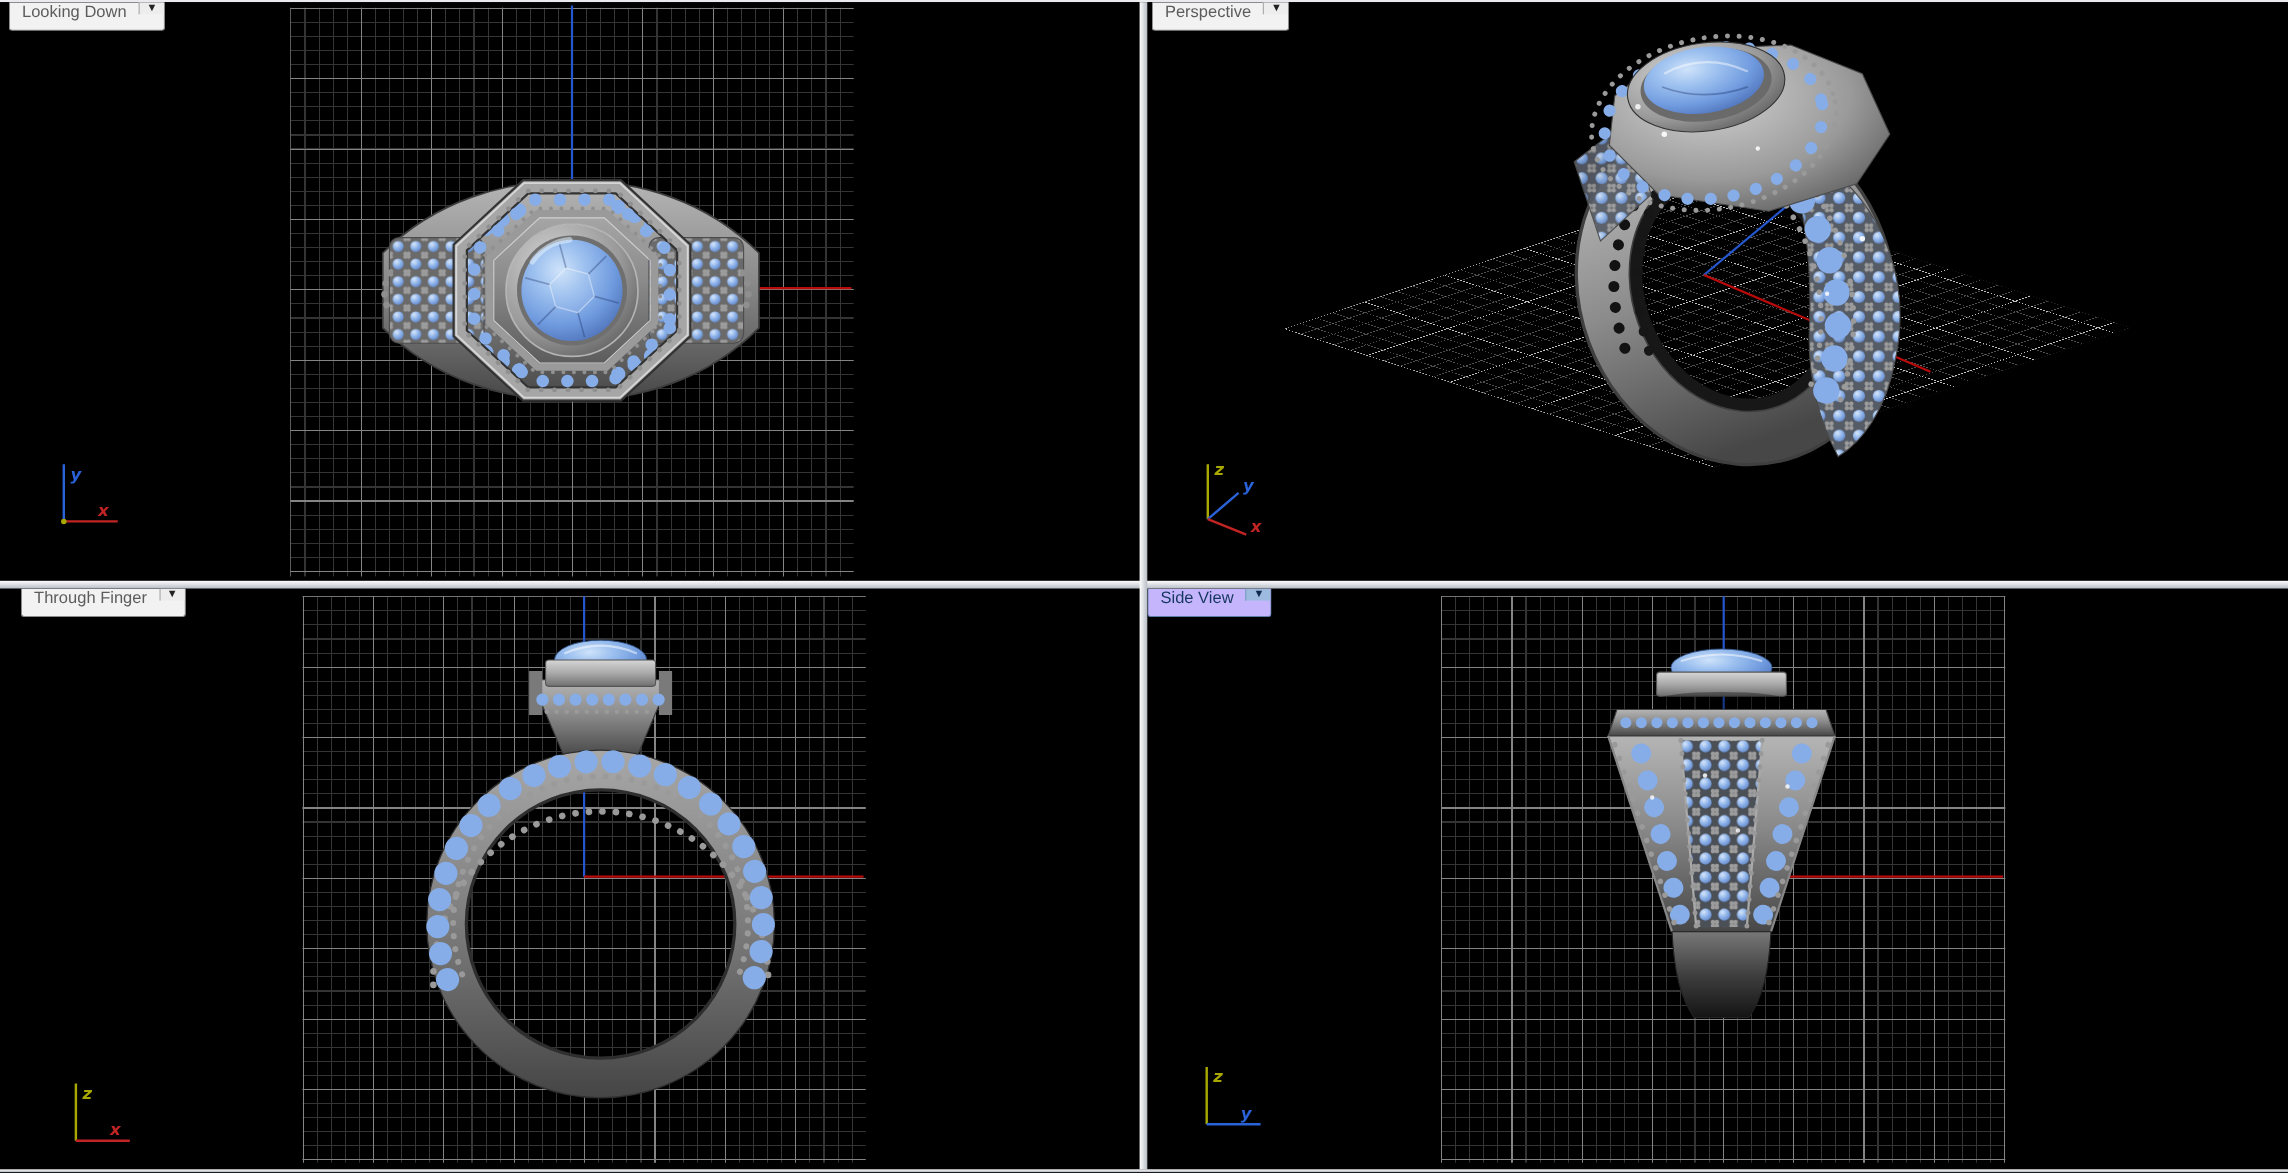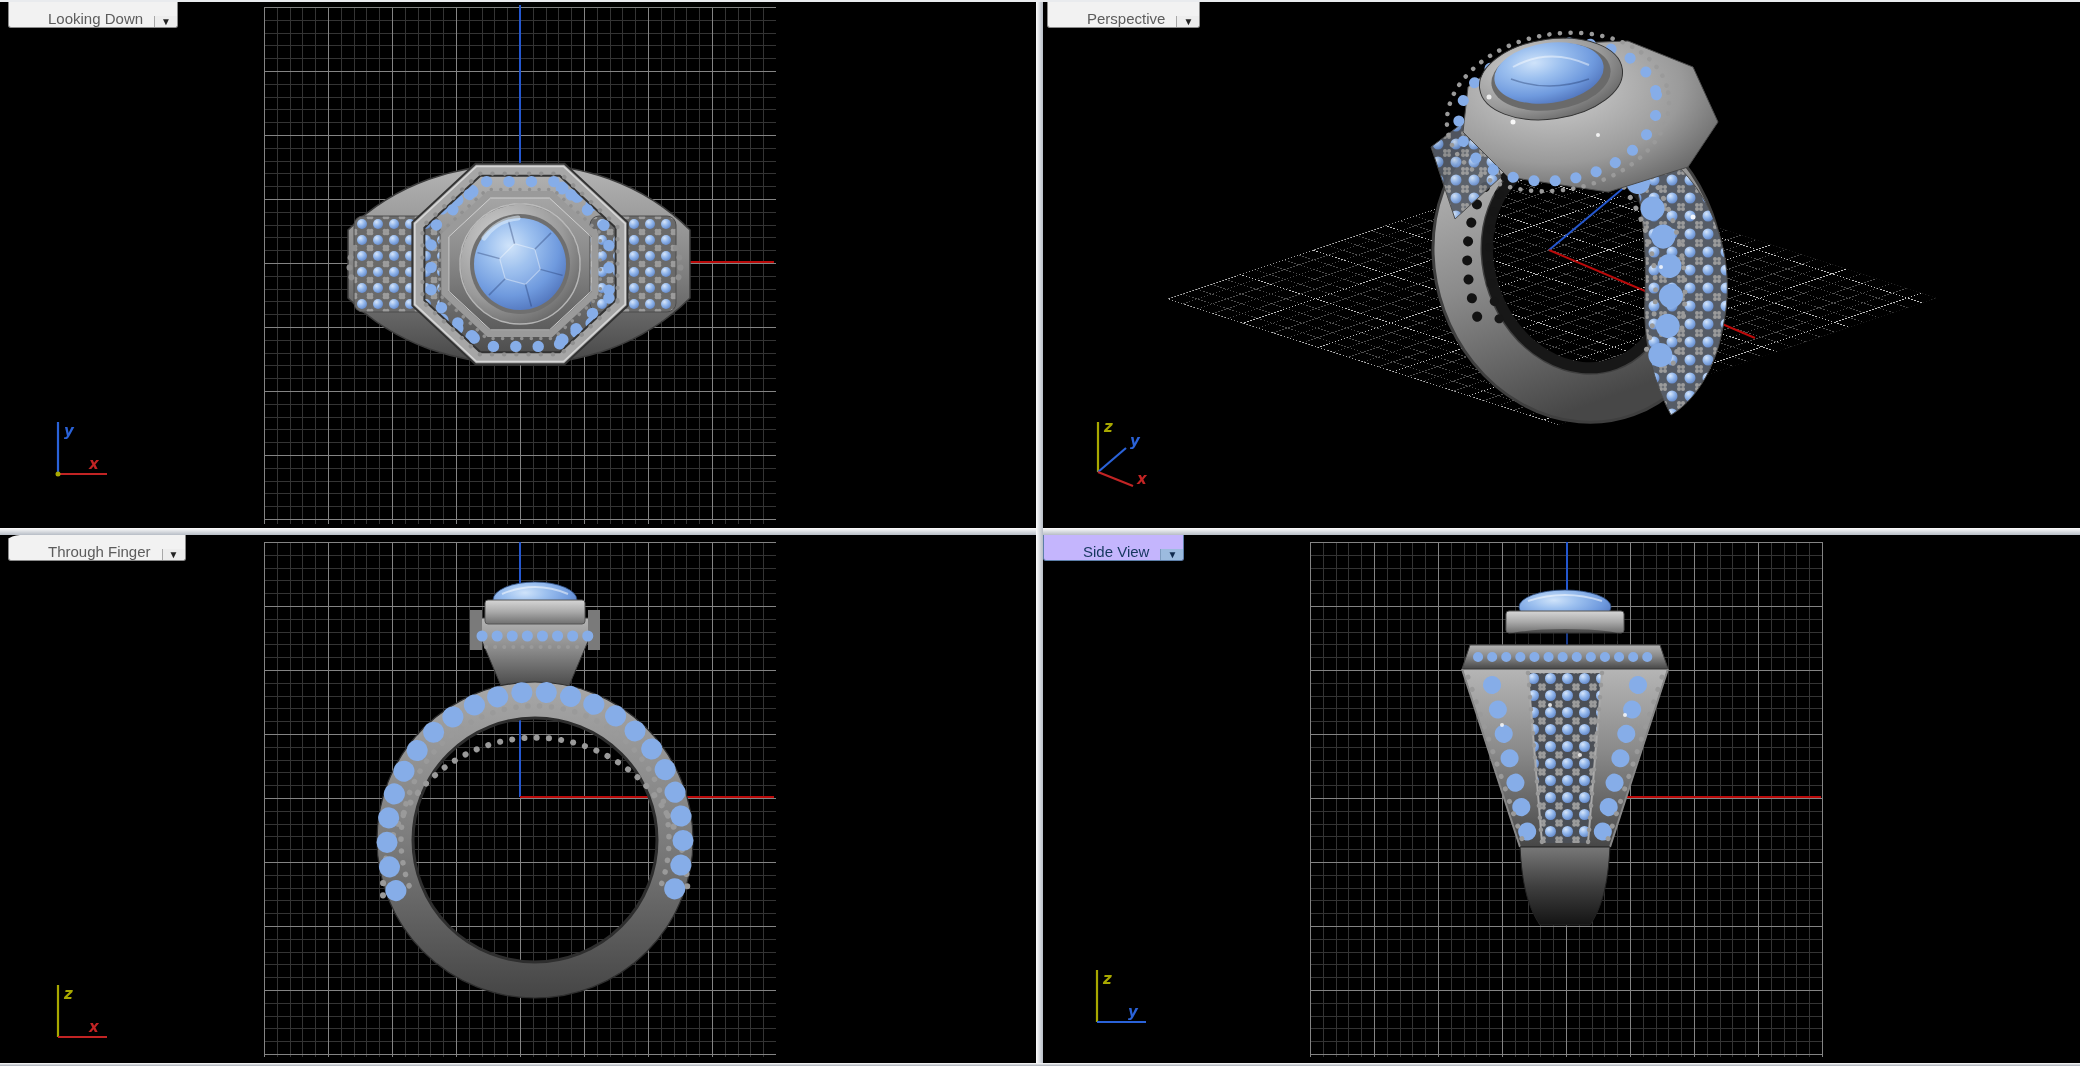--- a/index.html
+++ b/index.html
@@ -8,43 +8,43 @@
   .frame-top{position:absolute;left:0;top:0;width:2080px;height:2px;background:#e9ebee;}
   .frame-bottom{position:absolute;left:0;top:1063px;width:2080px;height:3px;
         background:linear-gradient(#fdfdfd,#a7adb6);}
   .divider-h{position:absolute;left:0;top:528px;width:2080px;height:7px;
         background:linear-gradient(#fdfdfd,#b7bdc6);}
   .divider-v{position:absolute;left:1036px;top:2px;width:7px;height:1061px;
         background:linear-gradient(90deg,#fdfdfd,#b7bdc6);}
   .viewport{position:absolute;background:#000;overflow:hidden;}
   #vp-tl{left:0;top:2px;width:1036px;height:526px;}
   #vp-tr{left:1043px;top:2px;width:1154px;height:526px;}
-  #vp-bl{left:0;top:535px;width:1036px;height:528px;border-radius:20px;}
+  #vp-bl{left:11px;top:535px;width:1036px;height:528px;}
   #vp-br{left:1043px;top:535px;width:1037px;height:528px;}
   .ortho-grid{position:absolute;background-color:#000;
     background-image:
       repeating-linear-gradient(to right,#848484 0,#848484 1px,transparent 1px,transparent 64px),
       repeating-linear-gradient(to bottom,#848484 0,#848484 1px,transparent 1px,transparent 64px),
       repeating-linear-gradient(to right,#343434 0,#343434 1px,transparent 1px,transparent 12.8px),
       repeating-linear-gradient(to bottom,#343434 0,#343434 1px,transparent 1px,transparent 12.8px);}
   #grid-tl{left:264px;top:5px;width:512px;height:517px;}
   #grid-bl{left:264px;top:7px;width:512px;height:515px;}
   #grid-br{left:267px;top:7px;width:513px;height:515px;}
   .persp-grid{position:absolute;left:0;top:0;width:520px;height:520px;
     transform-origin:0 0;
     transform:matrix(0.727,-0.244,0.752,0.242,124,297);
     background-image:
       repeating-linear-gradient(to right,rgba(205,205,205,.9) 0,rgba(205,205,205,.9) 1px,transparent 1px,transparent 100px),
       repeating-linear-gradient(to bottom,rgba(205,205,205,.9) 0,rgba(205,205,205,.9) 1px,transparent 1px,transparent 100px),
       repeating-linear-gradient(to right,rgba(120,120,120,.65) 0,rgba(120,120,120,.65) 1px,transparent 1px,transparent 20px),
       repeating-linear-gradient(to bottom,rgba(120,120,120,.65) 0,rgba(120,120,120,.65) 1px,transparent 1px,transparent 20px);}
   .scene{position:absolute;left:0;top:0;}
-  .vp-label{position:absolute;top:0;height:25px;display:flex;align-items:flex-end;
+  .vp-label{position:absolute;top:0;height:25px;display:flex;align-items:flex-start;
      background:#f2f2f2;border:1px solid #8a8a8a;border-top:none;
-     border-radius:0 0 3px 3px;overflow:hidden;font-size:15px;color:#5c5c5c;cursor:default;padding-left:28px;}
+     border-radius:0 0 3px 3px;overflow:hidden;font-size:15px;color:#5c5c5c;cursor:default;}
   .vp-label-text{padding:0 11px;display:flex;align-items:center;}
   .vp-label-arrow{width:22px;border-left:1px solid #a8a8a8;background:#ededed;color:#222;
      font-size:10px;display:flex;align-items:center;justify-content:center;}
   .viewport.active .vp-label{background:#c4b5fd;color:#16375f;border-color:#5c7ea8;}
   .viewport.active .vp-label-arrow{background:#9cbbdf;color:#102a4d;border-left-color:#7d9cc0;}
   .axis-widget{position:absolute;font-style:italic;font-weight:bold;}
   .axis-widget text{font-family:"DejaVu Sans",sans-serif;font-size:15px;font-style:italic;font-weight:bold;}
 </style>
 </head>
 <body>

